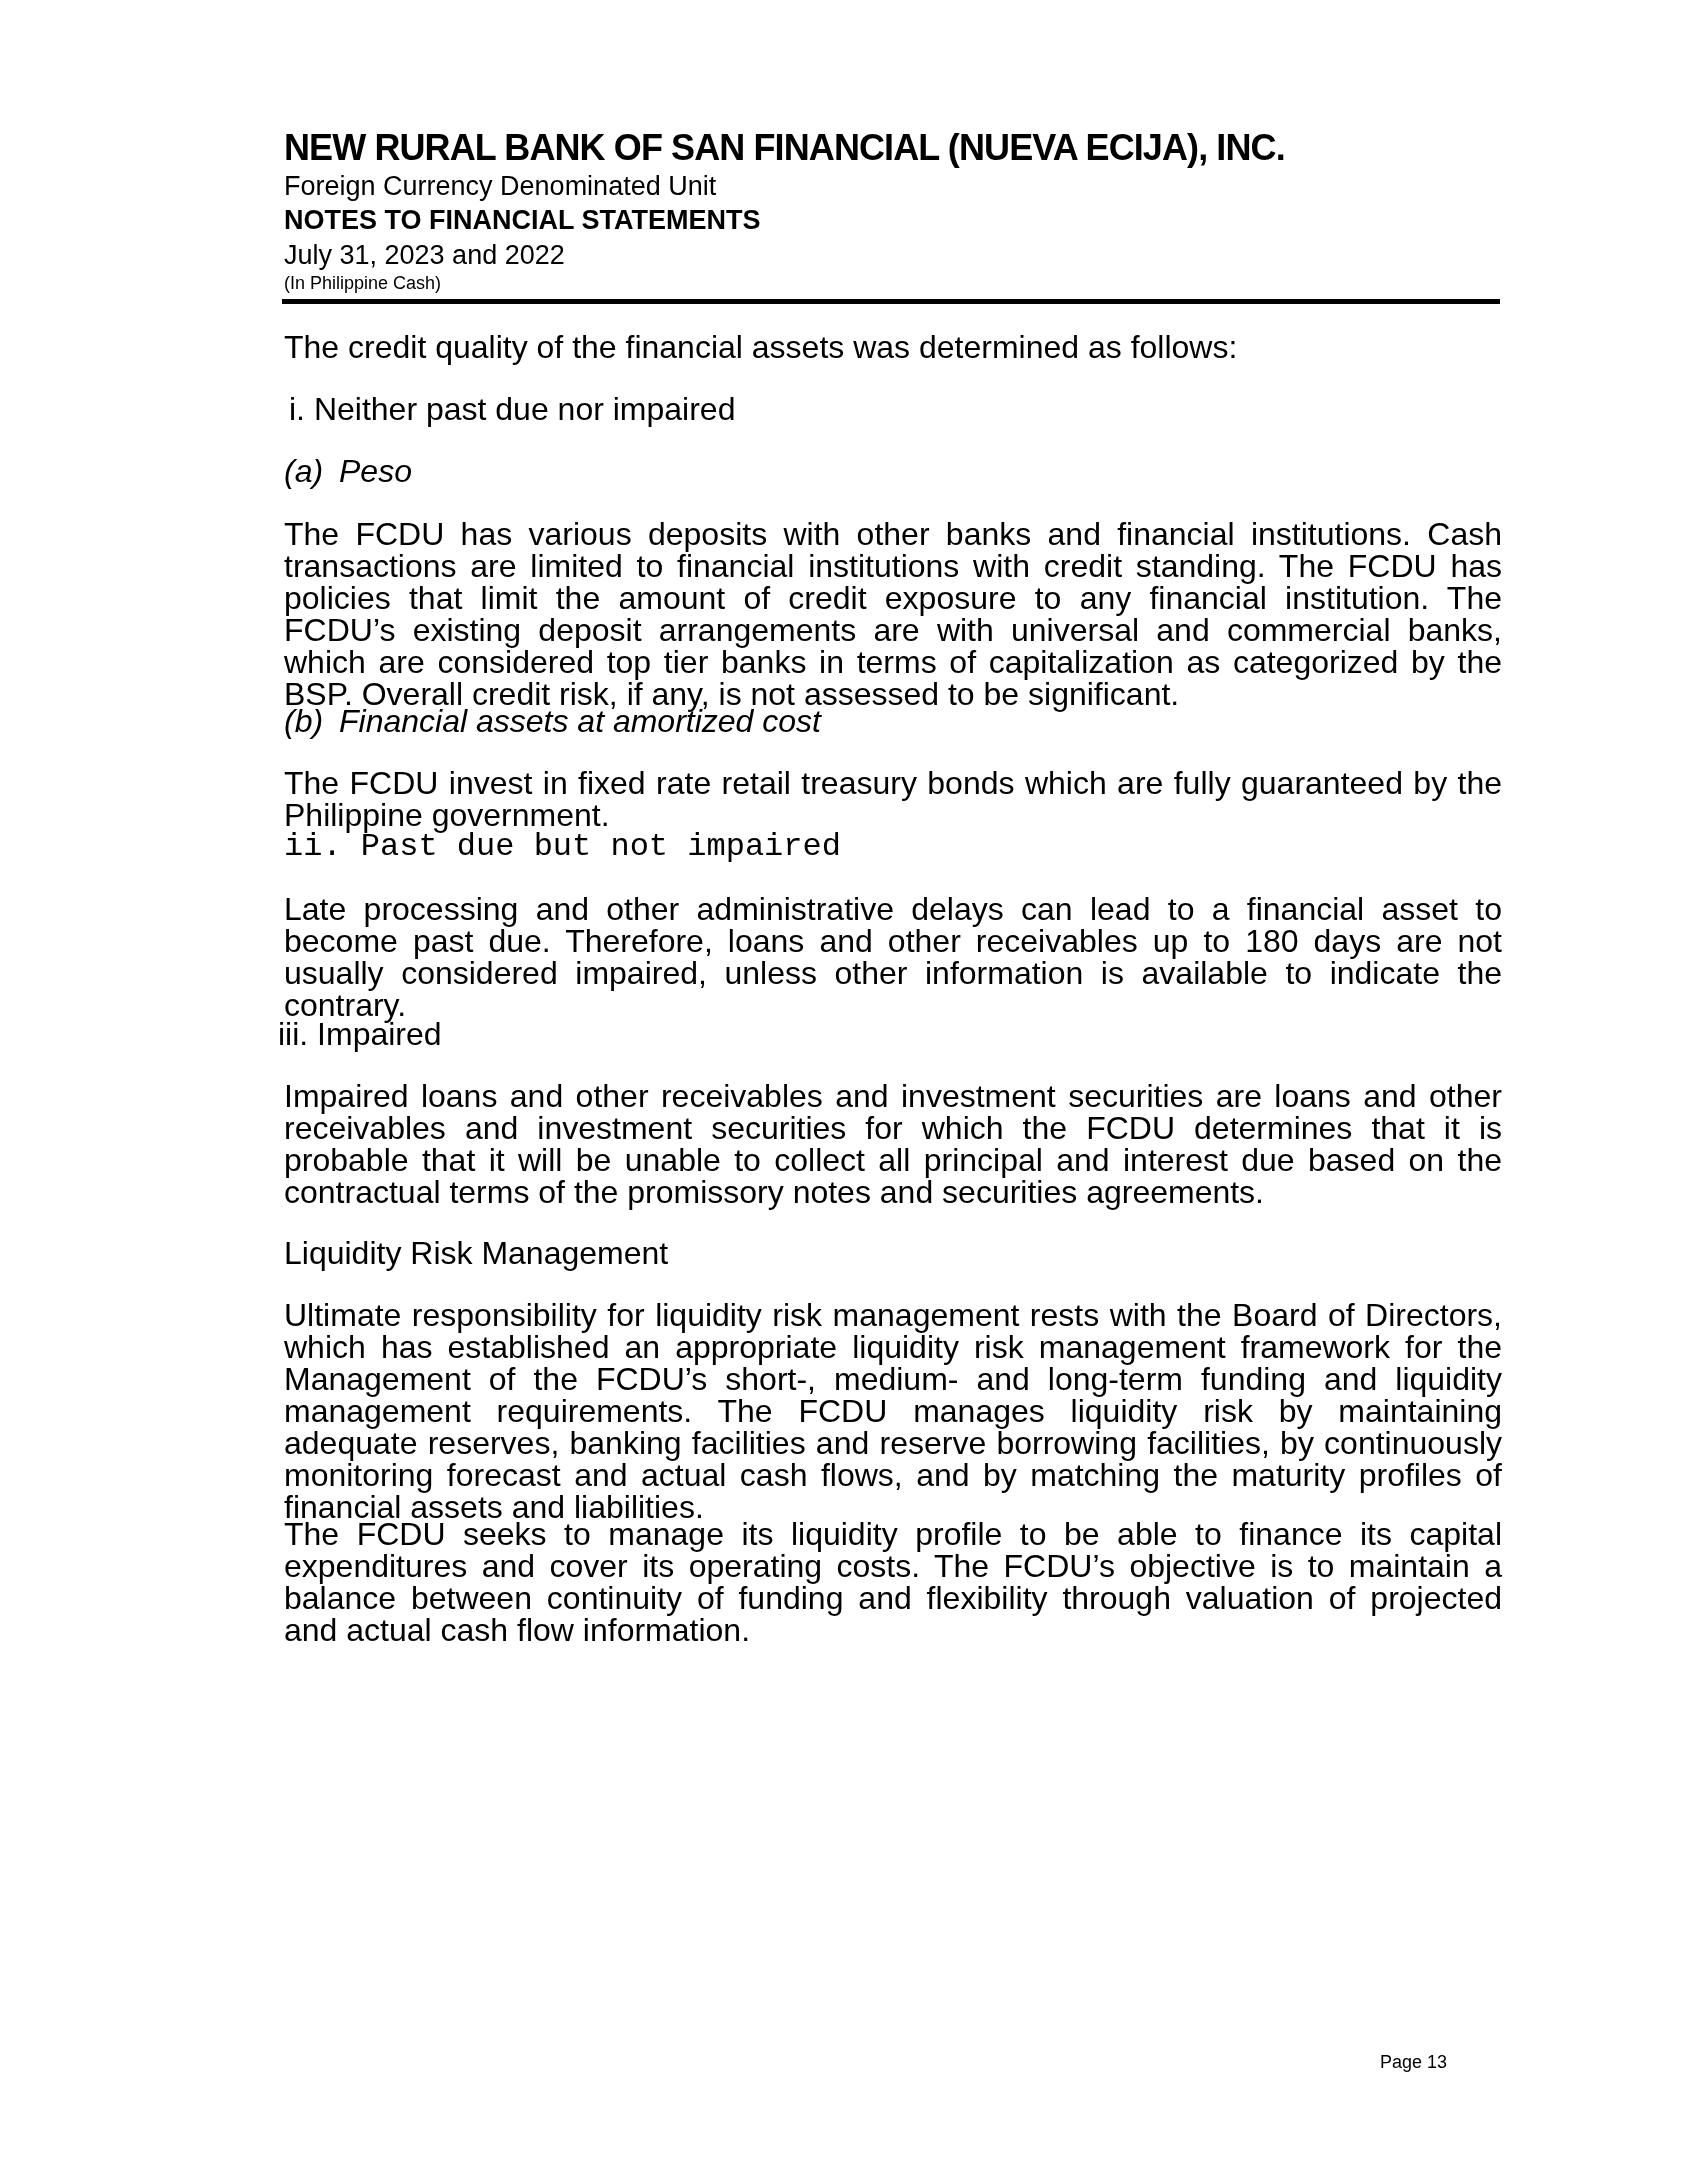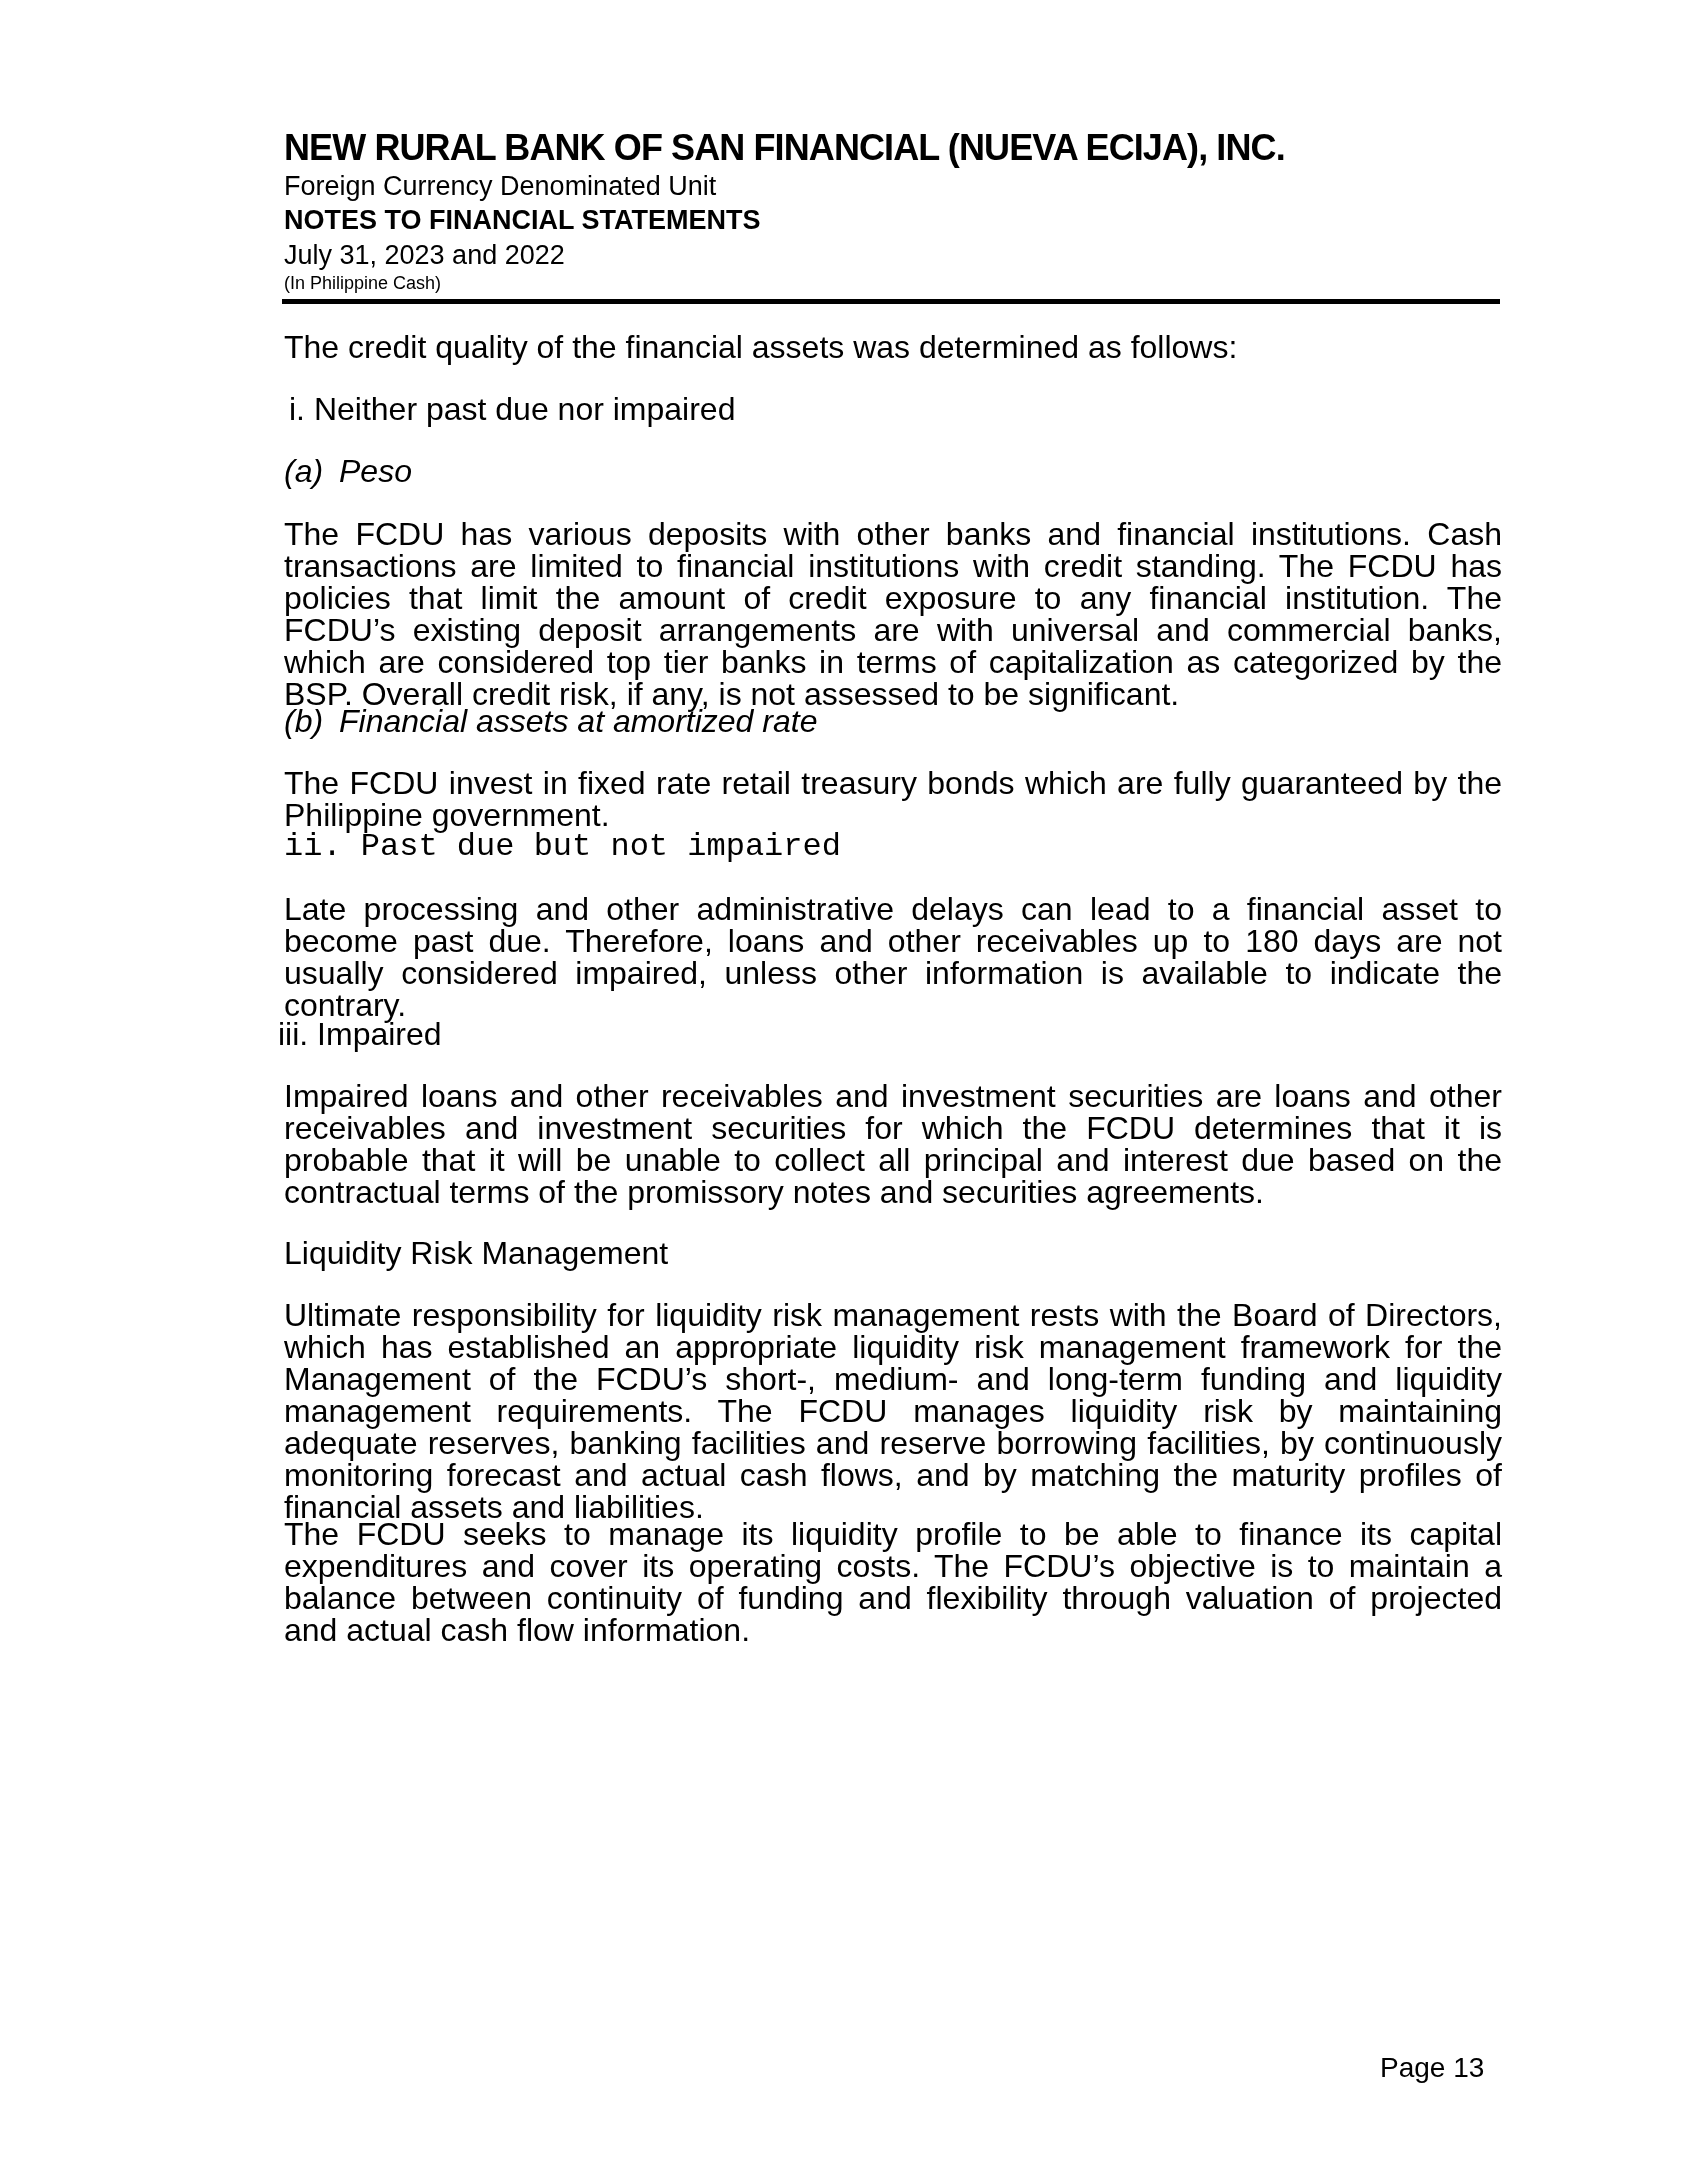--- a/index.html
+++ b/index.html
@@ -10,21 +10,21 @@
   .hdr-sub { position: absolute; top: 171px; left: 0; font-size: 27px; white-space: nowrap; }
   .hdr-notes { position: absolute; top: 205px; left: 0; font-size: 27px; font-weight: bold; white-space: nowrap; }
   .hdr-date { position: absolute; top: 240px; left: 0; font-size: 27px; white-space: nowrap; }
   .hdr-unit { position: absolute; top: 273px; left: 0; font-size: 18px; white-space: nowrap; }
   .hdr-rule { position: absolute; top: 299px; left: -2px; width: 1218px; height: 5px; background: #000; }
   .p { position: absolute; left: 0; width: 1218px; font-size: 32px; line-height: 32px; text-align: justify; }
   .p.nj { text-align: left; white-space: nowrap; }
   .it { font-style: italic; }
   .bold { font-weight: normal; }
   .lbl-a { display: inline-block; width: 55px; }
-  .footer { position: absolute; top: 2052px; left: 1380px; font-size: 28px; white-space: nowrap; }
+  .footer { position: absolute; top: 2052px; left: 1380px; font-size: 18px; white-space: nowrap; }
 </style>
 </head>
 <body>
 
 <div class="page">
   <div class="hdr-title">NEW RURAL BANK OF SAN FINANCIAL (NUEVA ECIJA), INC.</div>
   <div class="hdr-sub">Foreign Currency Denominated Unit</div>
   <div class="hdr-notes">NOTES TO FINANCIAL STATEMENTS</div>
   <div class="hdr-date">July 31, 2023 and 2022</div>
   <div class="hdr-unit">(In Philippine Cash)</div>
@@ -34,21 +34,21 @@
 
   <div class="p nj" style="top:393px; left:5px;">i. Neither past due nor impaired</div>
 
   <div class="p nj it" style="top:455px;">
     <span class="lbl-a">(a)</span><span>Peso</span>
   </div>
 
   <div class="p" style="top:518px;">The FCDU has various deposits with other banks and financial institutions. Cash transactions are limited to financial institutions with credit standing. The FCDU has policies that limit the amount of credit exposure to any financial institution. The FCDU’s existing deposit arrangements are with universal and commercial banks, which are considered top tier banks in terms of capitalization as categorized by the BSP. Overall credit risk, if any, is not assessed to be significant.</div>
 
   <div class="p nj it" style="top:705px;">
-    <span class="lbl-a">(b)</span><span>Financial assets at amortized rate</span>
+    <span class="lbl-a">(b)</span><span>Financial assets at amortized cost</span>
   </div>
 
   <div class="p" style="top:767px;">The FCDU invest in fixed rate retail treasury bonds which are fully guaranteed by the Philippine government.</div>
 
   <div class="p nj" style="top:831px;font-family:Liberation Mono, monospace;">ii. Past due but not impaired</div>
 
   <div class="p" style="top:893px;">Late processing and other administrative delays can lead to a financial asset to become past due. Therefore, loans and other receivables up to 180 days are not usually considered impaired, unless other information is available to indicate the contrary.</div>
 
   <div class="p nj" style="top:1018px; left:-6px;">iii. Impaired</div>
 

